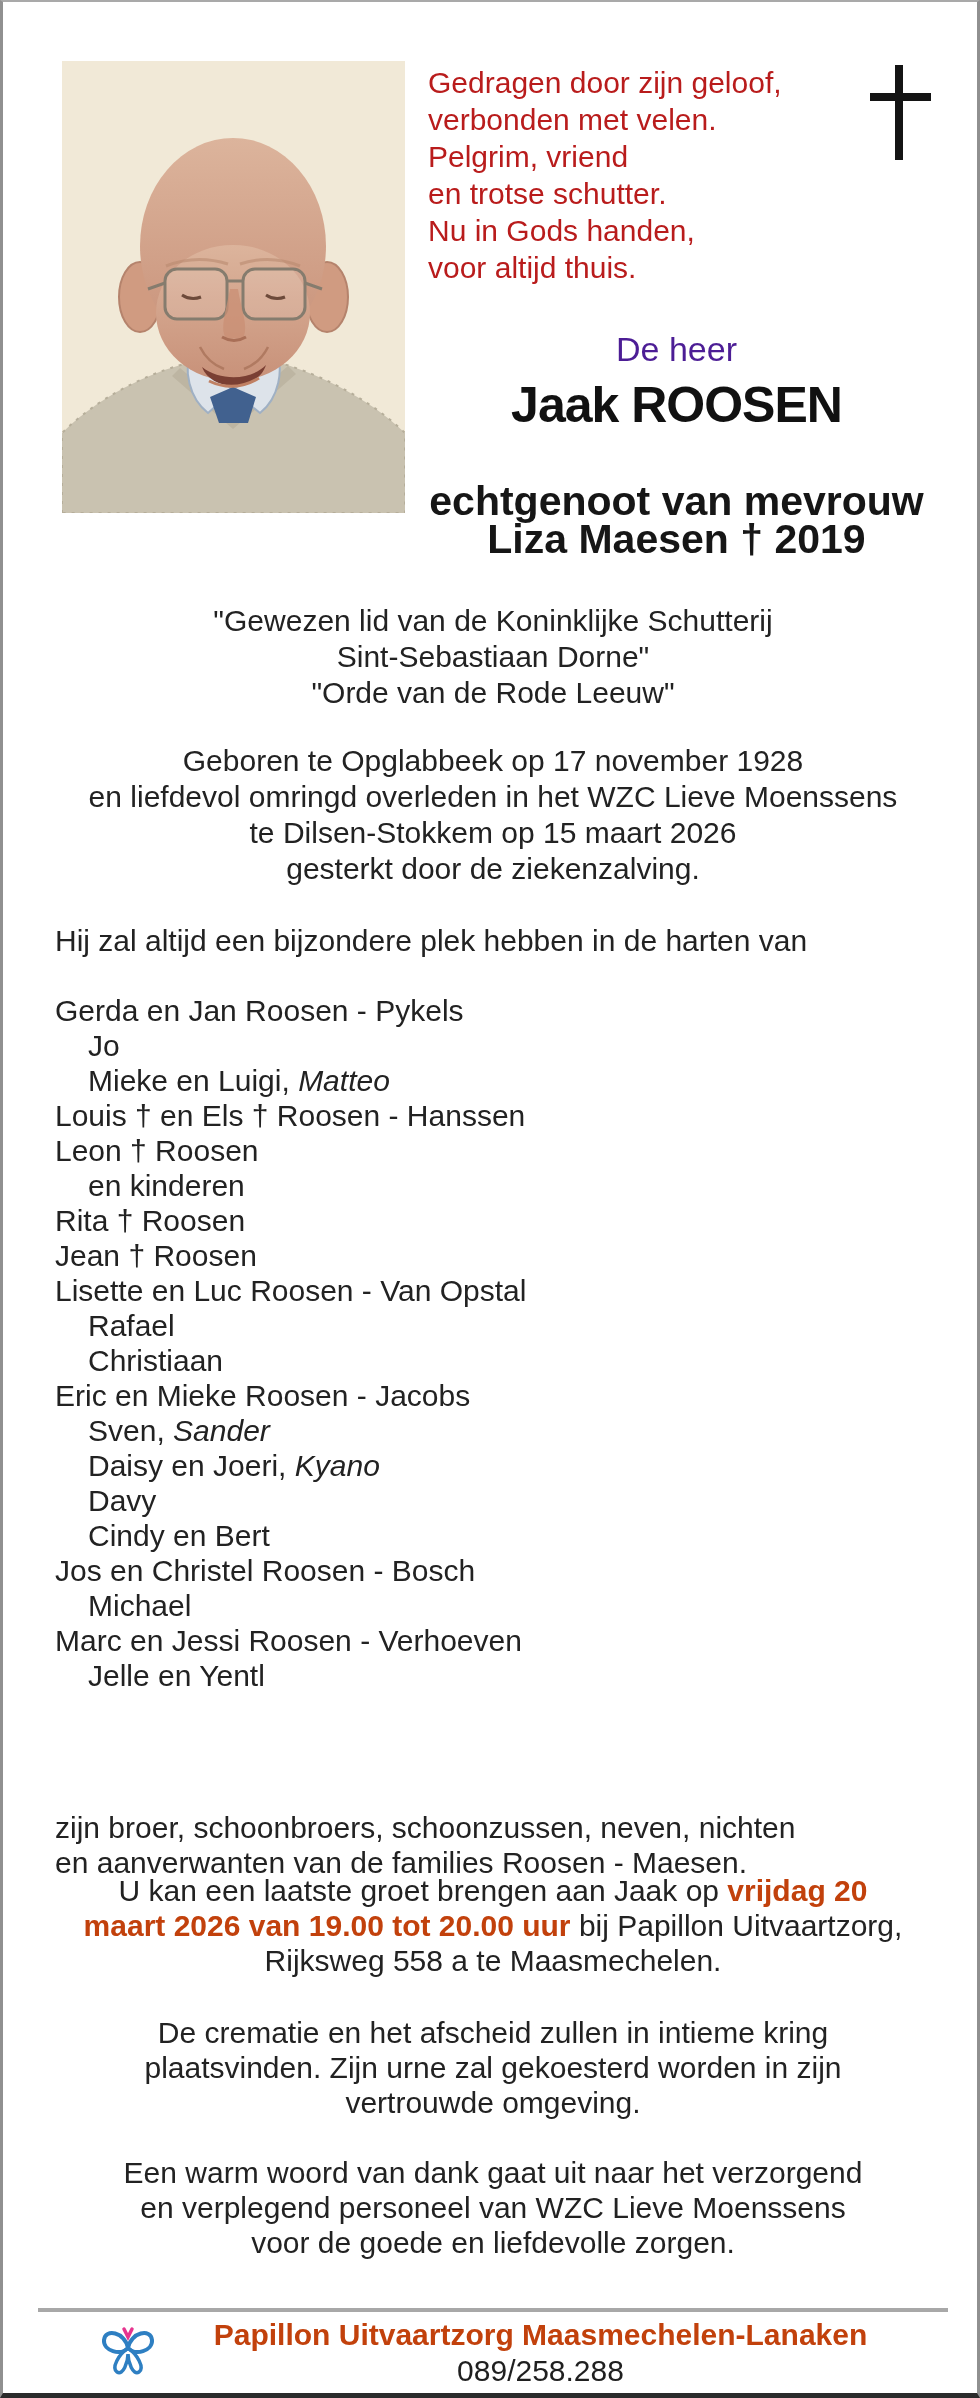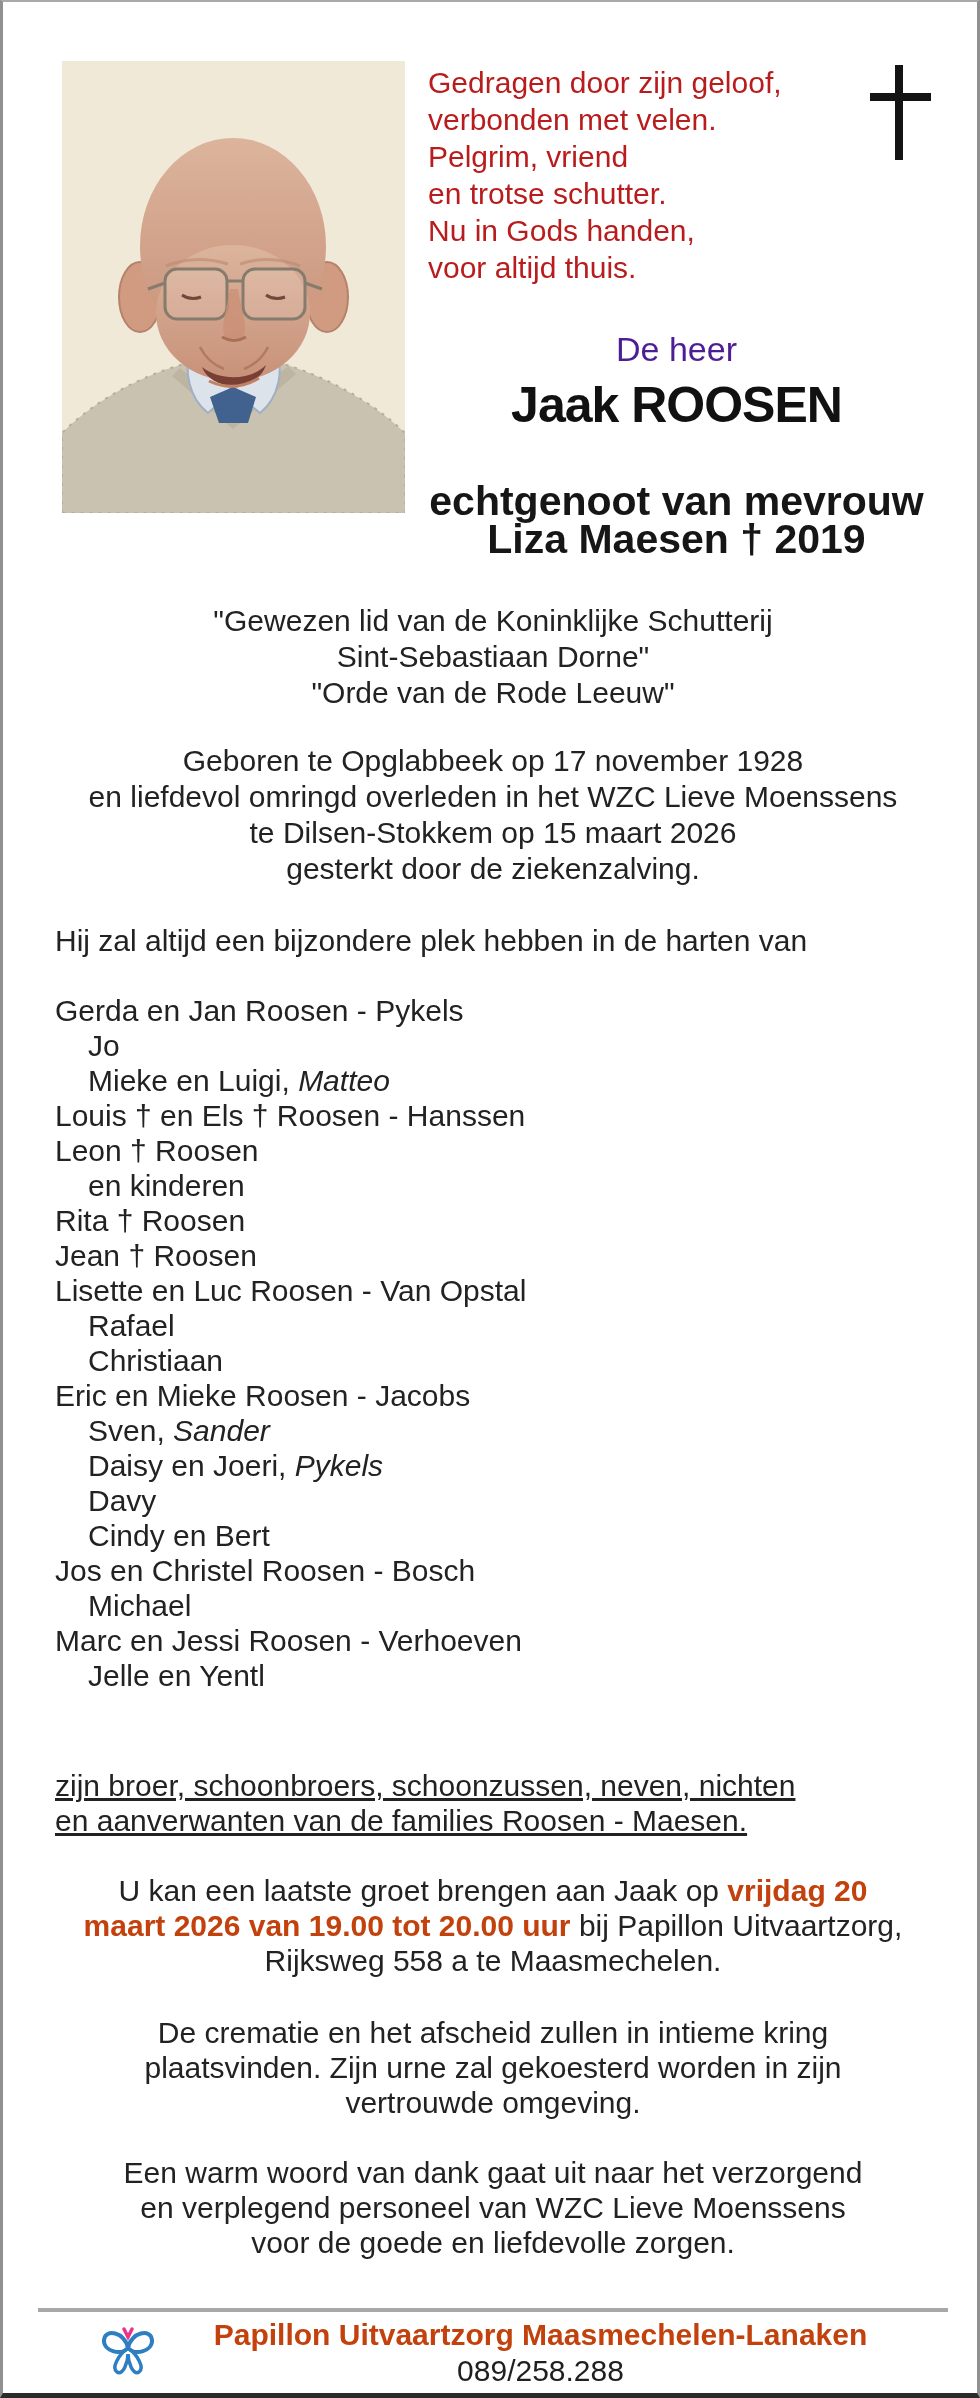--- a/index.html
+++ b/index.html
@@ -26,21 +26,21 @@
   .deceased{top:370px;font-size:50px;line-height:66px;font-weight:bold;color:#111;letter-spacing:-1px;}
   .spouse{top:480px;font-size:41px;line-height:38px;font-weight:bold;color:#161616;}
   
   .memberships{left:0;width:980px;top:601px;font-size:30px;line-height:36px;}
   .life{left:0;width:980px;top:741px;font-size:30px;line-height:36px;}
   .intro{left:52px;top:921px;width:880px;}
   .family{left:52px;top:991px;width:880px;}
   .family div{height:35px;}
   .ind{padding-left:33px;}
   .it{font-style:italic;}
-  .relatives{left:52px;top:1766px;width:880px;text-decoration:underline;}
+  .relatives{left:52px;top:1808px;width:880px;}
   .visitation{left:0;width:980px;top:1871px;}
   .cremation{left:0;width:980px;top:2013px;}
   .thanks{left:0;width:980px;top:2153px;}
   b{font-weight:bold;color:#c2410c;}
   
   .footer-rule{left:35px;top:2306px;width:910px;height:4px;background:#a8a8a8;}
   .butterfly{left:94px;top:2314px;width:64px;height:62px;}
   .footer-text{left:130px;top:2315px;width:815px;text-align:center;font-size:30px;line-height:36px;color:#1f1f1f;}
 </style>
 </head>
@@ -140,21 +140,21 @@
     <div><span>Louis † en Els † Roosen - Hanssen</span></div>
     <div><span>Leon † Roosen</span></div>
     <div class="ind"><span>en kinderen</span></div>
     <div><span>Rita † Roosen</span></div>
     <div><span>Jean † Roosen</span></div>
     <div><span>Lisette en Luc Roosen - Van Opstal</span></div>
     <div class="ind"><span>Rafael</span></div>
     <div class="ind"><span>Christiaan</span></div>
     <div><span>Eric en Mieke Roosen - Jacobs</span></div>
     <div class="ind"><span>Sven, </span><span class="it">Sander</span></div>
-    <div class="ind"><span>Daisy en Joeri, </span><span class="it">Pykels</span></div>
+    <div class="ind"><span>Daisy en Joeri, </span><span class="it">Kyano</span></div>
     <div class="ind"><span>Davy</span></div>
     <div class="ind"><span>Cindy en Bert</span></div>
     <div><span>Jos en Christel Roosen - Bosch</span></div>
     <div class="ind"><span>Michael</span></div>
     <div><span>Marc en Jessi Roosen - Verhoeven</span></div>
     <div class="ind"><span>Jelle en Yentl</span></div>
   </div>
 
   <div class="abs body-text relatives">
     <div>zijn broer, schoonbroers, schoonzussen, neven, nichten</div>

